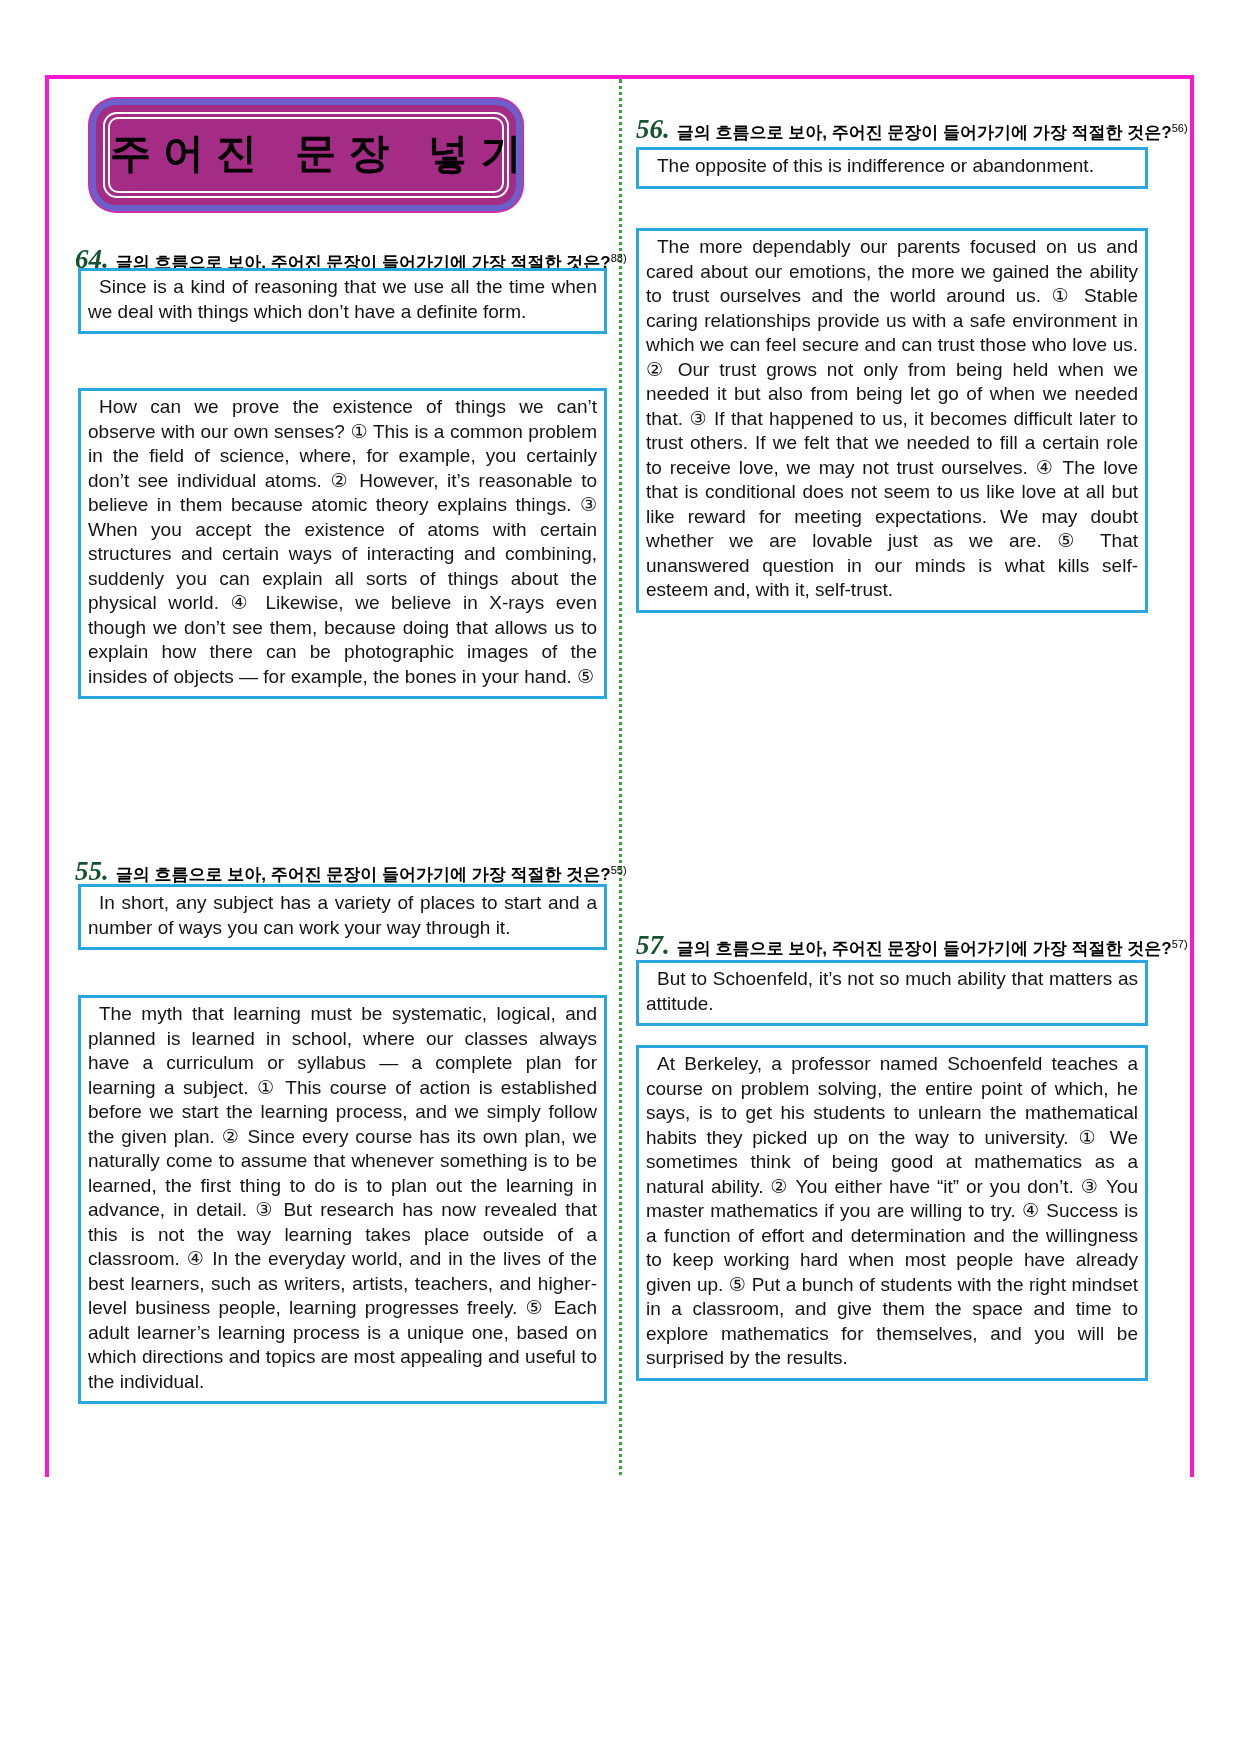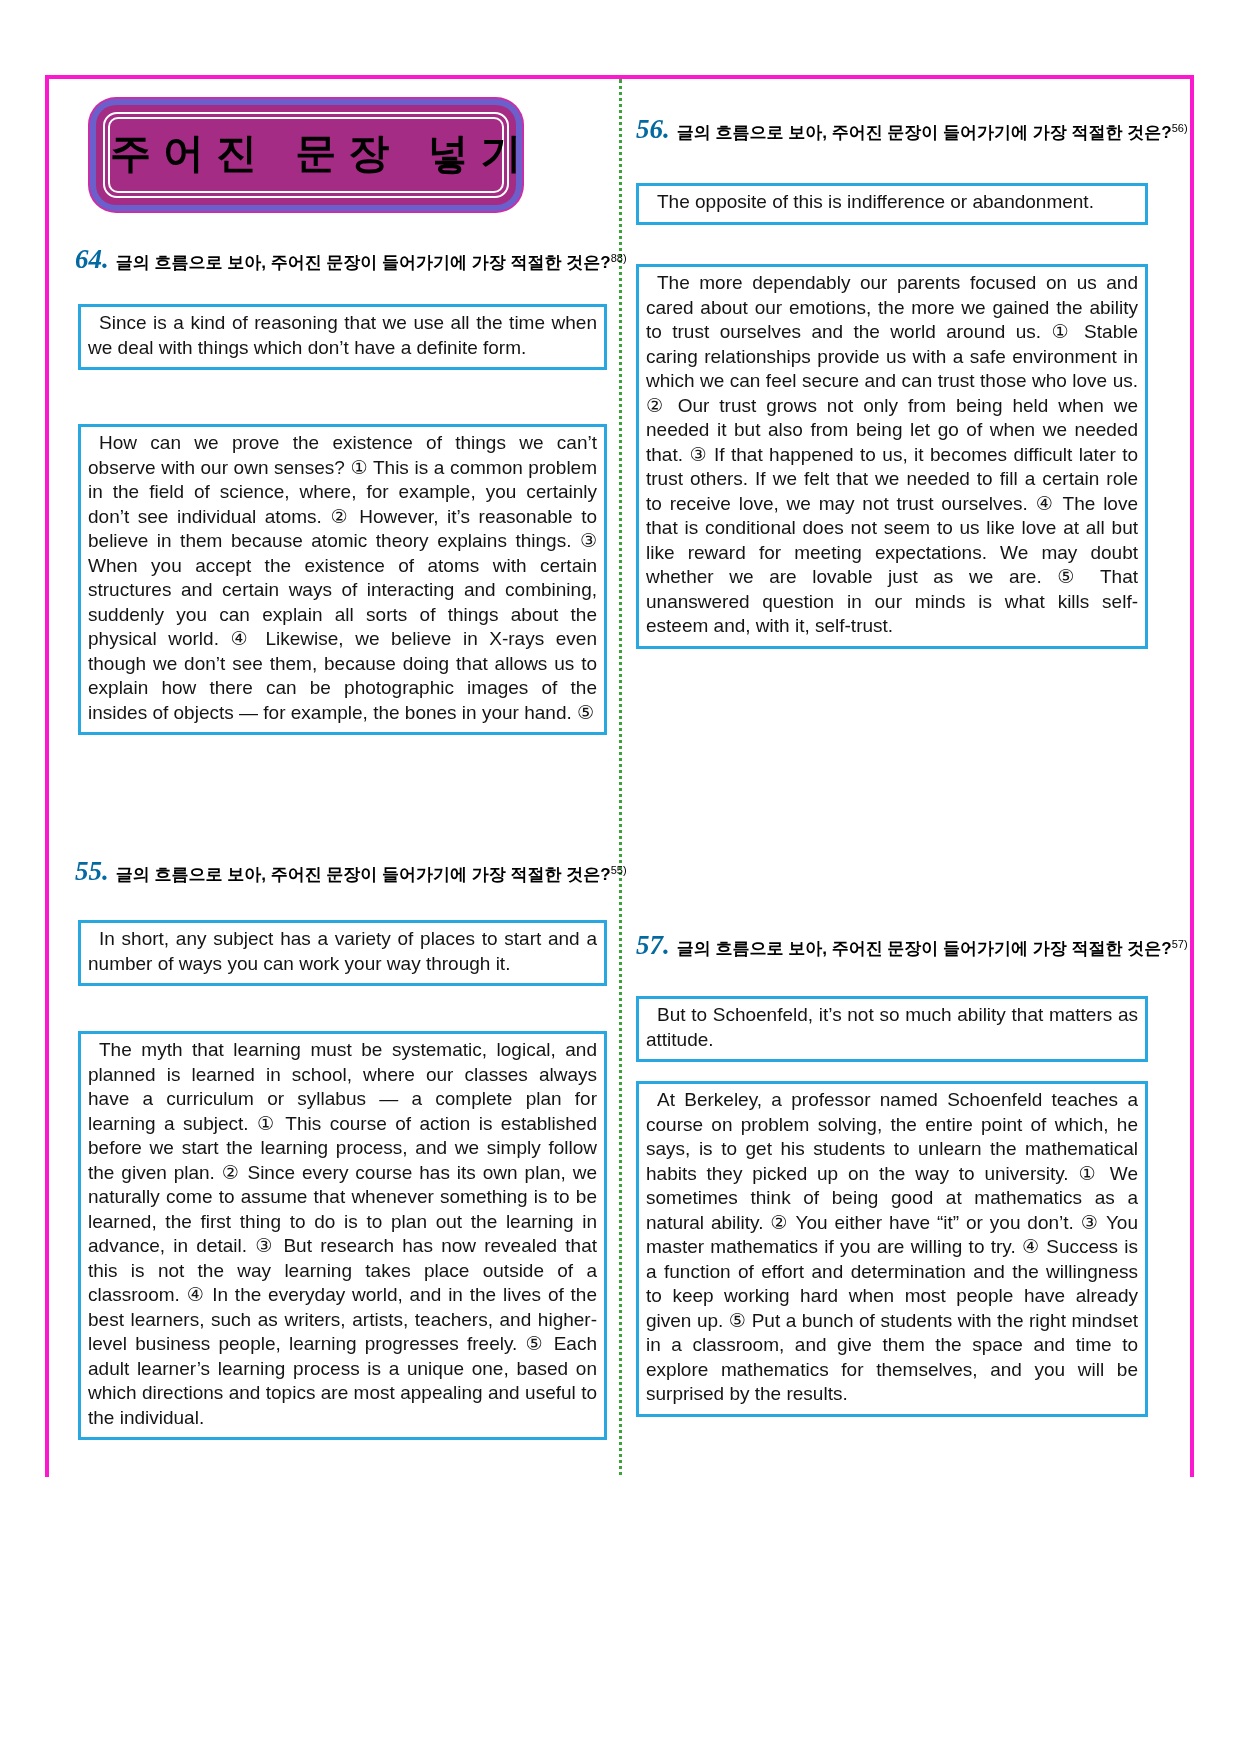--- a/index.html
+++ b/index.html
@@ -51,42 +51,41 @@
   .q-header {
     position: absolute;
     white-space: nowrap;
   }
   .q-num {
     font-family: "Liberation Serif", "DejaVu Serif", serif;
     font-style: italic;
     font-weight: 700;
     font-size: 27px;
     margin-right: 7px;
-    color: #0369a1;
+    color: #14532d;
   }
   .q-prompt {
     font-weight: 700;
     font-size: 17px;
     color: #000;
     margin-top: 35px;
   }
   .q-sup {
     font-size: 11px;
     vertical-align: super;
     font-weight: 400;
     color: #000;
   }
   
   .q-box {
     position: absolute;
     box-sizing: border-box;
     border: 3px solid #28a7e0;
     background: #ffffff;
     padding: 4px 7px 7px 7px;
-    margin-top: 36px;
   }
   .q-box p {
     margin: 0;
     font-size: 19px;
     line-height: 24.5px;
     text-align: justify;
     text-indent: 11px;
     color: #141414;
   }
   .col-left  { left: 78px;  width: 529px; }

